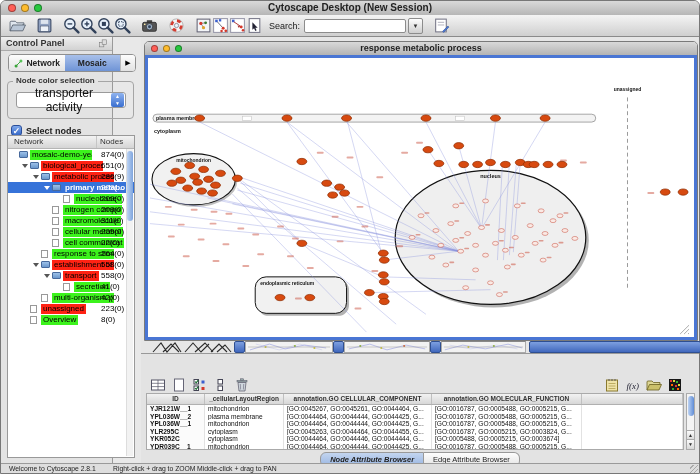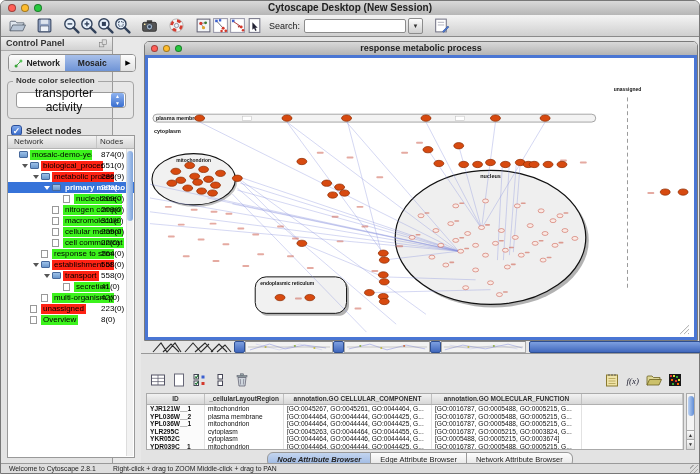--- a/index.html
+++ b/index.html
@@ -79,21 +79,21 @@
 
   
   .strip{position:absolute;left:3px;top:304px;right:0;height:12px;}
   .frag{position:absolute;top:0;height:12px;box-sizing:border-box;}
   .frag.white{background:#f2f2f2;border:1px solid #aaa;border-top-color:#888;}
   .frag.blue{background:linear-gradient(#7d9fe0,#4168bd);border:1px solid #2e4f92;border-radius:2px;}
   .frag svg{width:100%;height:100%;display:block;}
 
   
   .data-panel{position:absolute;left:140px;top:352px;right:0;height:113px;background:#e3e3e3;border-top:1px solid #999;box-sizing:border-box;}
-  .dp-toolbar{position:absolute;left:0;top:13px;right:0;height:26px;display:flex;align-items:center;padding-left:9px;}
+  .dp-toolbar{position:absolute;left:0;top:13px;right:0;height:26px;display:flex;align-items:flex-end;padding-left:9px;}
   .dp-icon{width:16px;height:16px;margin-right:5px;flex:0 0 auto;}
   .dp-icon svg{width:100%;height:100%;display:block;}
   .dp-spacer{flex:1;}
   .dtable{position:absolute;left:5px;top:39px;right:15px;height:57px;background:#fff;border:1px solid #aaa;box-sizing:border-box;overflow:hidden;}
   .dhead,.drow{display:grid;grid-template-columns:58px 79px 148px 150px 1fr;}
   .dhead{height:10px;background:linear-gradient(#f2f2f2,#d7d7d7);border-bottom:1px solid #b0b0b0;}
   .dhead span{font-size:6.5px;font-weight:bold;color:#333;text-align:center;line-height:10px;border-right:1px solid #c0c0c0;overflow:hidden;white-space:nowrap;}
   .drow{height:7.6px;}
   .drow span{font-size:6.6px;line-height:7.6px;color:#111;padding-left:3px;border-right:1px solid #e2e2e2;overflow:hidden;white-space:nowrap;}
   .drow span:first-child{font-weight:bold;background:#fbfbfb;}
@@ -755,21 +755,20 @@
         </div>
     </div>
     <div class="dscroll">
       <div class="dthumb"></div>
       <div class="darrow" style="bottom:9px;">▲</div>
       <div class="darrow" style="bottom:0;">▼</div>
     </div>
     <div class="dp-tabs" id="dp-tabs">
         <span class="seg on">Node Attribute Browser</span>
         <span class="seg">Edge Attribute Browser</span>
-        <span class="seg">Network Attribute Browser</span>
       </div>
   </div>
 
   <div class="status">
     <span style="left:8px;">Welcome to Cytoscape 2.8.1</span>
     <span style="left:112px;">Right-click + drag to ZOOM</span>
     <span style="left:196px;">Middle-click + drag to PAN</span>
     <span class="grip"></span>
   </div>
 </div>

